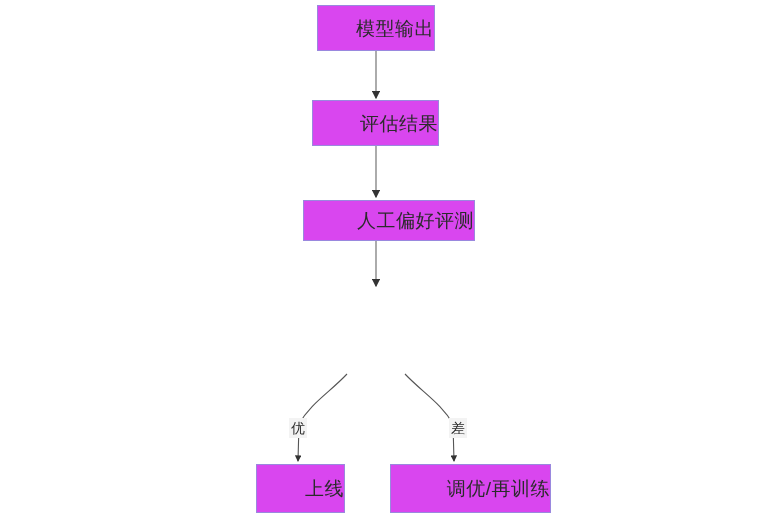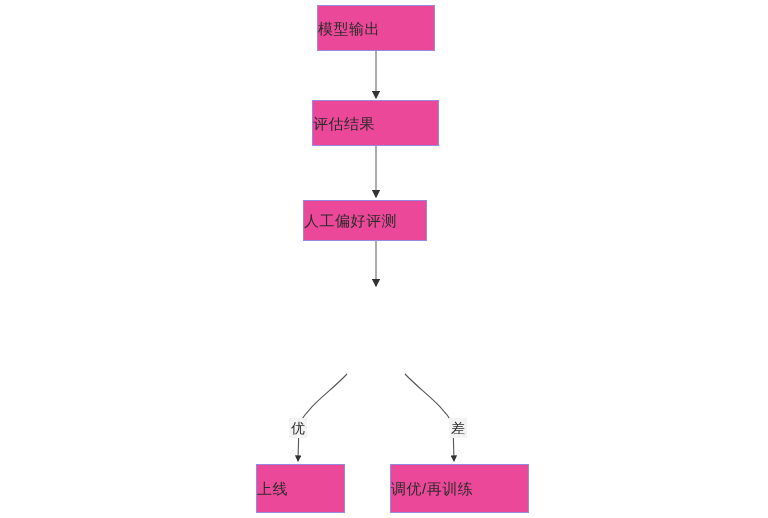--- a/index.html
+++ b/index.html
@@ -24,25 +24,25 @@
     top: 0;
     width: 768px;
     height: 518px;
     pointer-events: none;
   }
   .node {
     position: absolute;
     box-sizing: border-box;
     display: flex;
     align-items: center;
-    justify-content: flex-start;
-    background: #ec4899;
+    justify-content: flex-end;
+    background: #d946ef;
     border: 1px solid #9A88DE;
     color: #2b2b2b;
-    font-size: 15px;
+    font-size: 19px;
     line-height: 1;
     white-space: nowrap;
     letter-spacing: 0.5px;
   }
   .node-label {
     display: block;
     white-space: nowrap;
   }
   .decision {
     position: absolute;
@@ -110,30 +110,30 @@
   </svg>
 
   <div class="node" style="left:317px; top:5px; width:118px; height:46px;">
     <span class="node-label">模型输出</span>
   </div>
 
   <div class="node" style="left:312px; top:100px; width:127px; height:46px;">
     <span class="node-label">评估结果</span>
   </div>
 
-  <div class="node" style="left:303px; top:200px; width:124px; height:41px;">
+  <div class="node" style="left:303px; top:200px; width:172px; height:41px;">
     <span class="node-label">人工偏好评测</span>
   </div>
 
 
   <div class="node" style="left:256px; top:464px; width:89px; height:49px;">
     <span class="node-label">上线</span>
   </div>
 
-  <div class="node" style="left:390px; top:464px; width:139px; height:49px;">
+  <div class="node" style="left:390px; top:464px; width:161px; height:49px;">
     <span class="node-label">调优/再训练</span>
   </div>
 
   <div class="edge-label" style="left:289px; top:418px;">优</div>
 
   <div class="edge-label" style="left:449px; top:418px;">差</div>
 
 </div>
 
 </body></html>

